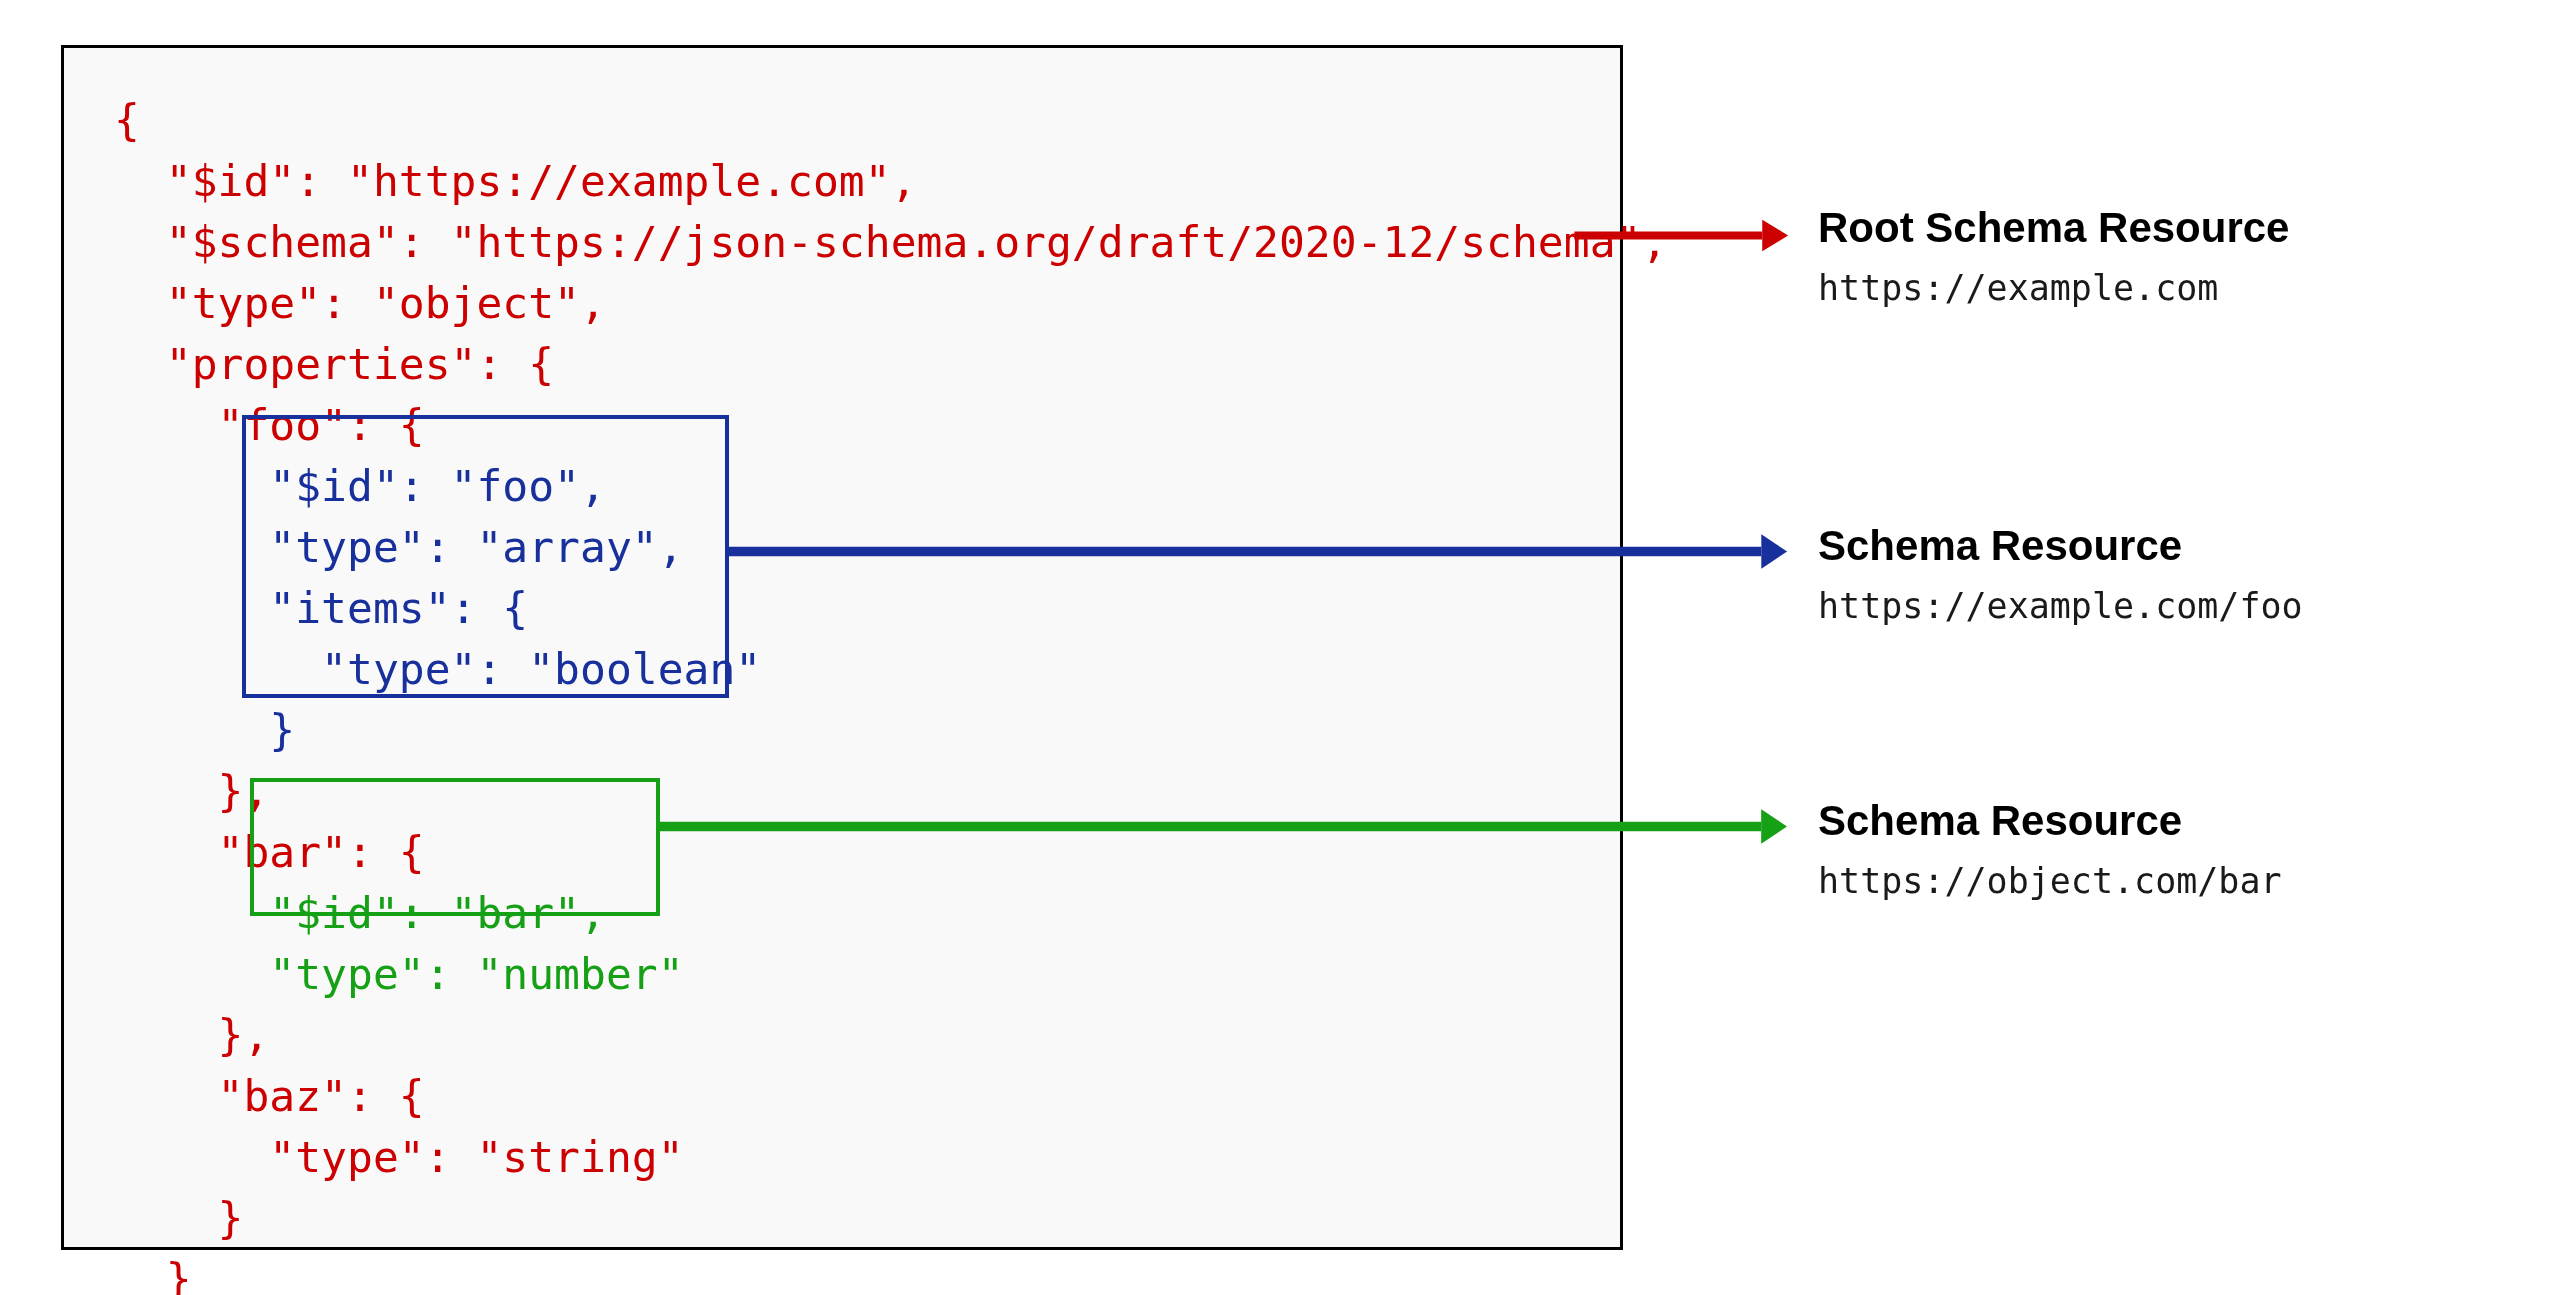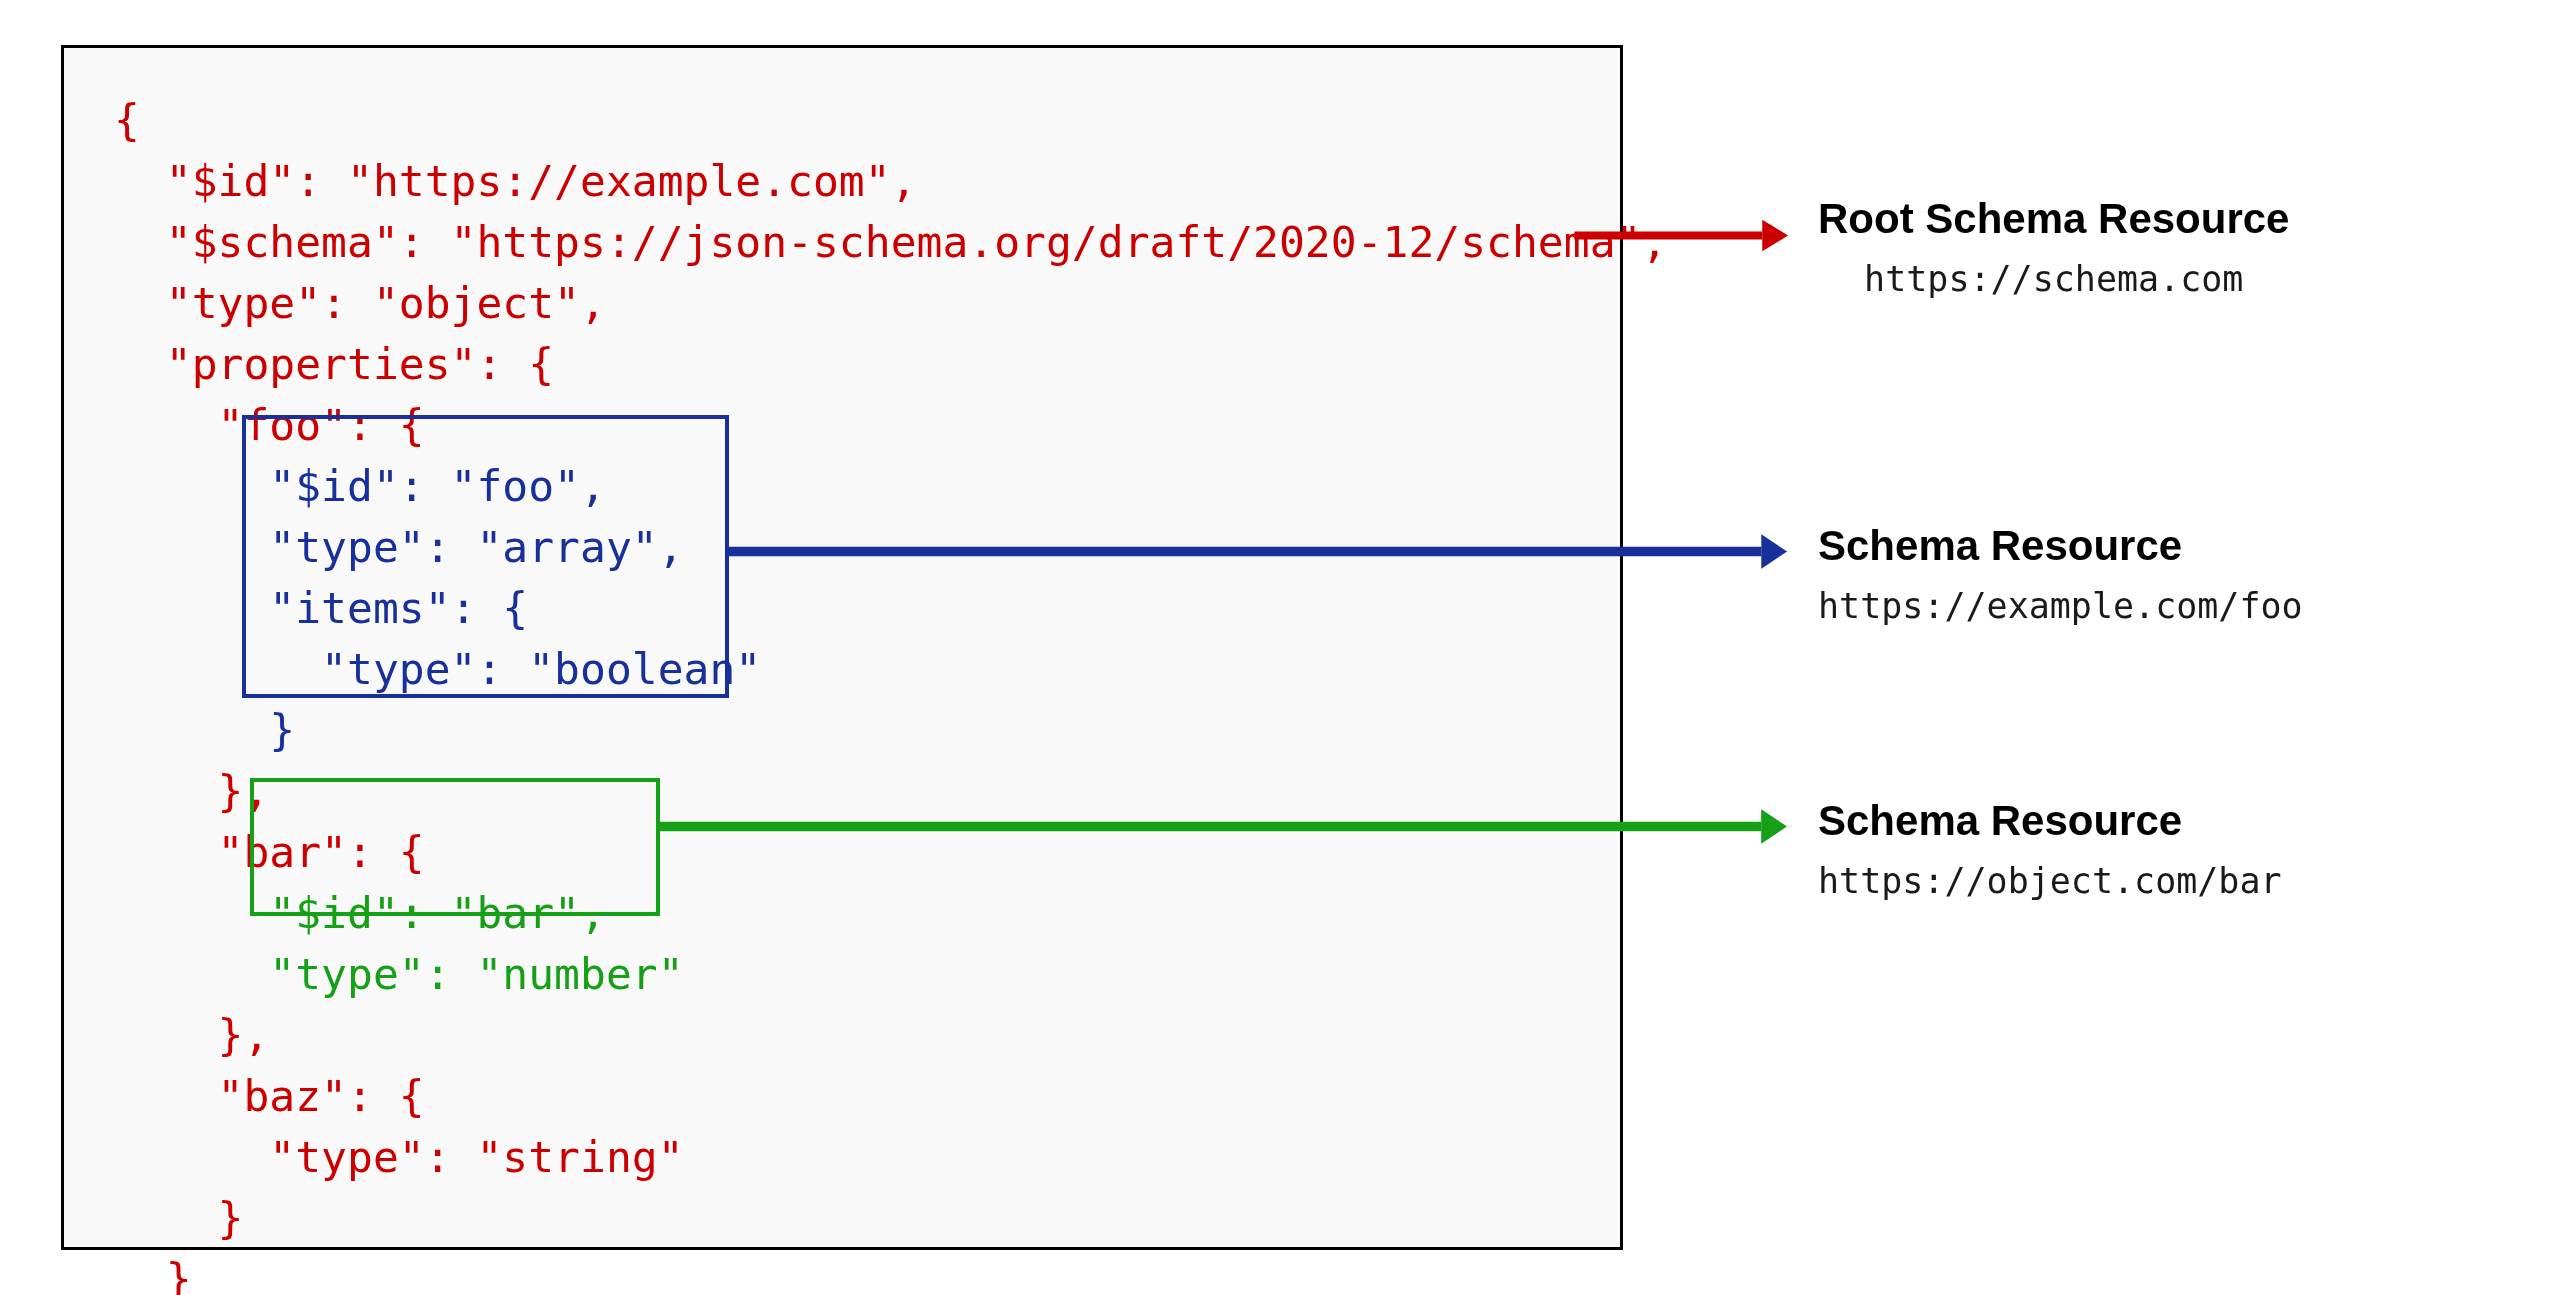--- a/index.html
+++ b/index.html
@@ -101,21 +101,21 @@
   }
   .label-uri {
     margin: 0;
     margin-top: 17px;
     font-family: "DejaVu Sans Mono", "Liberation Mono", monospace;
     font-size: 35px;
     line-height: 40px;
     color: #1a1a1a;
     white-space: nowrap;
   }
-  #label-root { top: 196px; text-align: center; }
+  #label-root { top: 205px; }
   #label-foo  { top: 523px; }
   #label-bar  { top: 798px; }
 </style>
 </head>
 <body>
 
 <div id="canvas">
 
   <div id="code-panel">
     <pre id="code-listing"><span class="code-line">{</span><span class="code-line">  "$id": "https://example.com",</span><span class="code-line">  "$schema": "https://json-schema.org/draft/2020-12/schema",</span><span class="code-line">  "type": "object",</span><span class="code-line">  "properties": {</span><span class="code-line">    "foo": {</span><span class="code-line blue">      "$id": "foo",</span><span class="code-line blue">      "type": "array",</span><span class="code-line blue">      "items": {</span><span class="code-line blue">        "type": "boolean"</span><span class="code-line blue">      }</span><span class="code-line">    },</span><span class="code-line">    "bar": {</span><span class="code-line green">      "$id": "bar",</span><span class="code-line green">      "type": "number"</span><span class="code-line">    },</span><span class="code-line">    "baz": {</span><span class="code-line">      "type": "string"</span><span class="code-line">    }</span><span class="code-line">  }</span></pre>
@@ -140,21 +140,21 @@
 
   <div class="arrow" id="arrow-bar">
     <svg width="1134" height="43" viewBox="0 0 1578 60">
       <line x1="0" y1="30" x2="1540" y2="30" stroke="#15a015" stroke-width="13"></line>
       <polygon points="1540,6 1576,30 1540,54" fill="#15a015"></polygon>
     </svg>
   </div>
 
   <div class="label-group" id="label-root">
     <p class="label-title">Root Schema Resource</p>
-    <p class="label-uri">https://schema.com</p>
+    <p class="label-uri">https://example.com</p>
   </div>
 
   <div class="label-group" id="label-foo">
     <p class="label-title">Schema Resource</p>
     <p class="label-uri">https://example.com/foo</p>
   </div>
 
   <div class="label-group" id="label-bar">
     <p class="label-title">Schema Resource</p>
     <p class="label-uri">https://object.com/bar</p>

